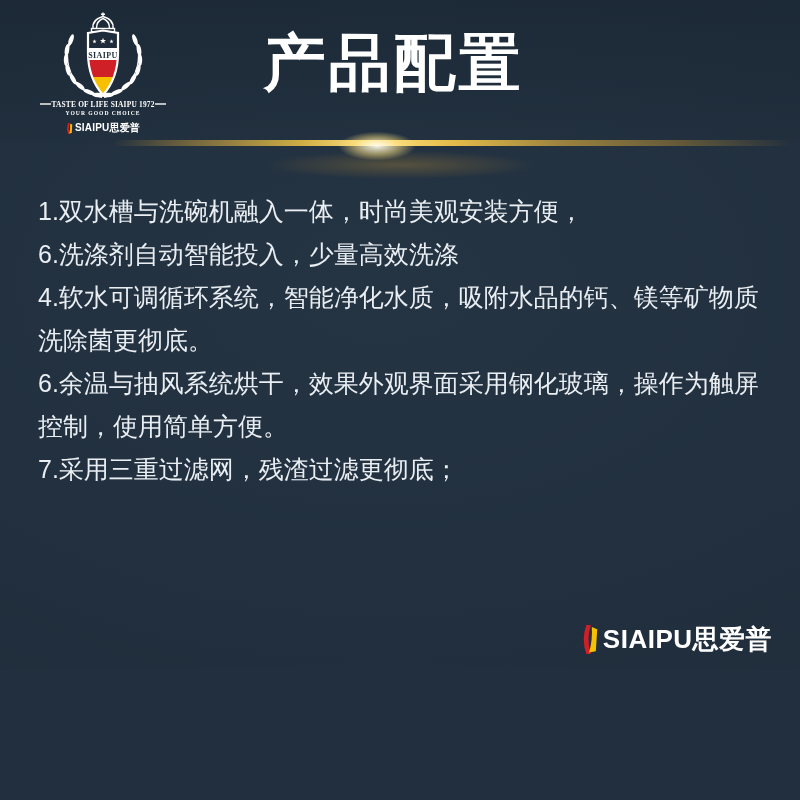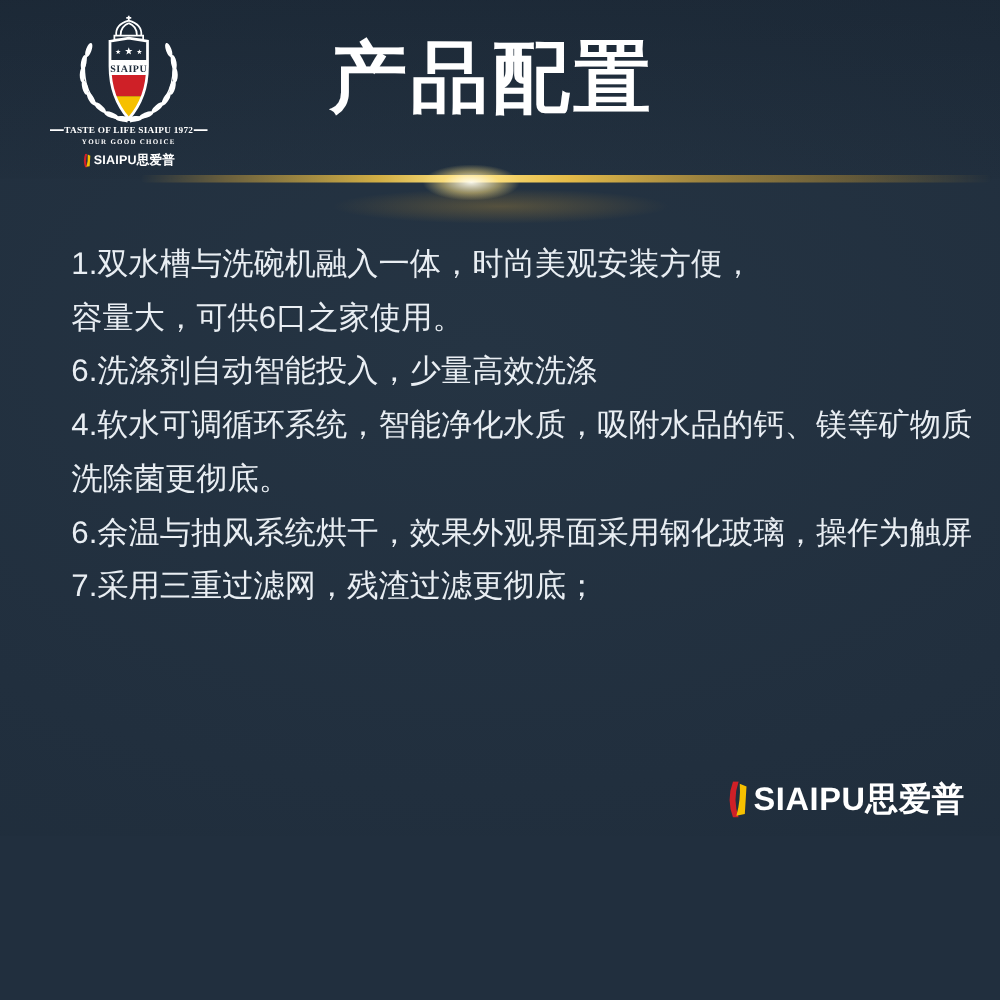--- a/index.html
+++ b/index.html
@@ -41,21 +41,21 @@
   }
   .flare-glow {
     position: absolute; top: 147px; left: 228px; width: 345px; height: 100px;
     background: radial-gradient(closest-side at 50% 18%, rgba(200,152,55,0.30) 0%, rgba(188,140,50,0.12) 50%, rgba(0,0,0,0) 78%);
   }
   
   .features {
     position: absolute; top: 190px; left: 38px; right: 4px;
     color: #e9eef3; font-size: 25px; line-height: 43px; font-weight: normal;
   }
-  .feature-line { white-space: nowrap; margin-left: 19px; }
+  .feature-line { white-space: nowrap; }
   
   .footer-logo {
     position: absolute; right: 28px; bottom: 12px;
     display: flex; align-items: center; gap: 4px;
   }
   .footer-logo .footer-text {
     color: #ffffff; font-weight: bold; font-size: 26px; letter-spacing: 0.5px;
   }
 </style>
 </head>
@@ -131,25 +131,25 @@
         <path fill="#f6c000" d="M12,2 L18,4.5 L16.5,29 L9,30.5 Q13,16 12,2 Z"></path>
       </svg>
       <span class="mini-text">SIAIPU思爱普</span>
     </div>
   </div>
 
   <div class="page-title">产品配置</div>
 
   <div class="features" id="feature-list">
       <div class="feature-line">1.双水槽与洗碗机融入一体，时尚美观安装方便，</div>
-      <div class="feature-line">容量大，可供6口之家使用。</div>
       <div class="feature-line">6.洗涤剂自动智能投入，少量高效洗涤</div>
       <div class="feature-line">4.软水可调循环系统，智能净化水质，吸附水品的钙、镁等矿物质</div>
       <div class="feature-line">洗除菌更彻底。</div>
       <div class="feature-line">6.余温与抽风系统烘干，效果外观界面采用钢化玻璃，操作为触屏</div>
+      <div class="feature-line">控制，使用简单方便。</div>
       <div class="feature-line">7.采用三重过滤网，残渣过滤更彻底；</div>
     </div>
 
   <div class="footer-logo">
     <svg width="18" height="29" viewBox="0 0 20 32">
       <path fill="#cf2027" d="M6,0 Q0,16 6,32 L11,32 Q5.5,16 11,0 Z"></path>
       <path fill="#f6c000" d="M12,2 L18,4.5 L16.5,29 L9,30.5 Q13,16 12,2 Z"></path>
     </svg>
     <span class="footer-text">SIAIPU思爱普</span>
   </div>

